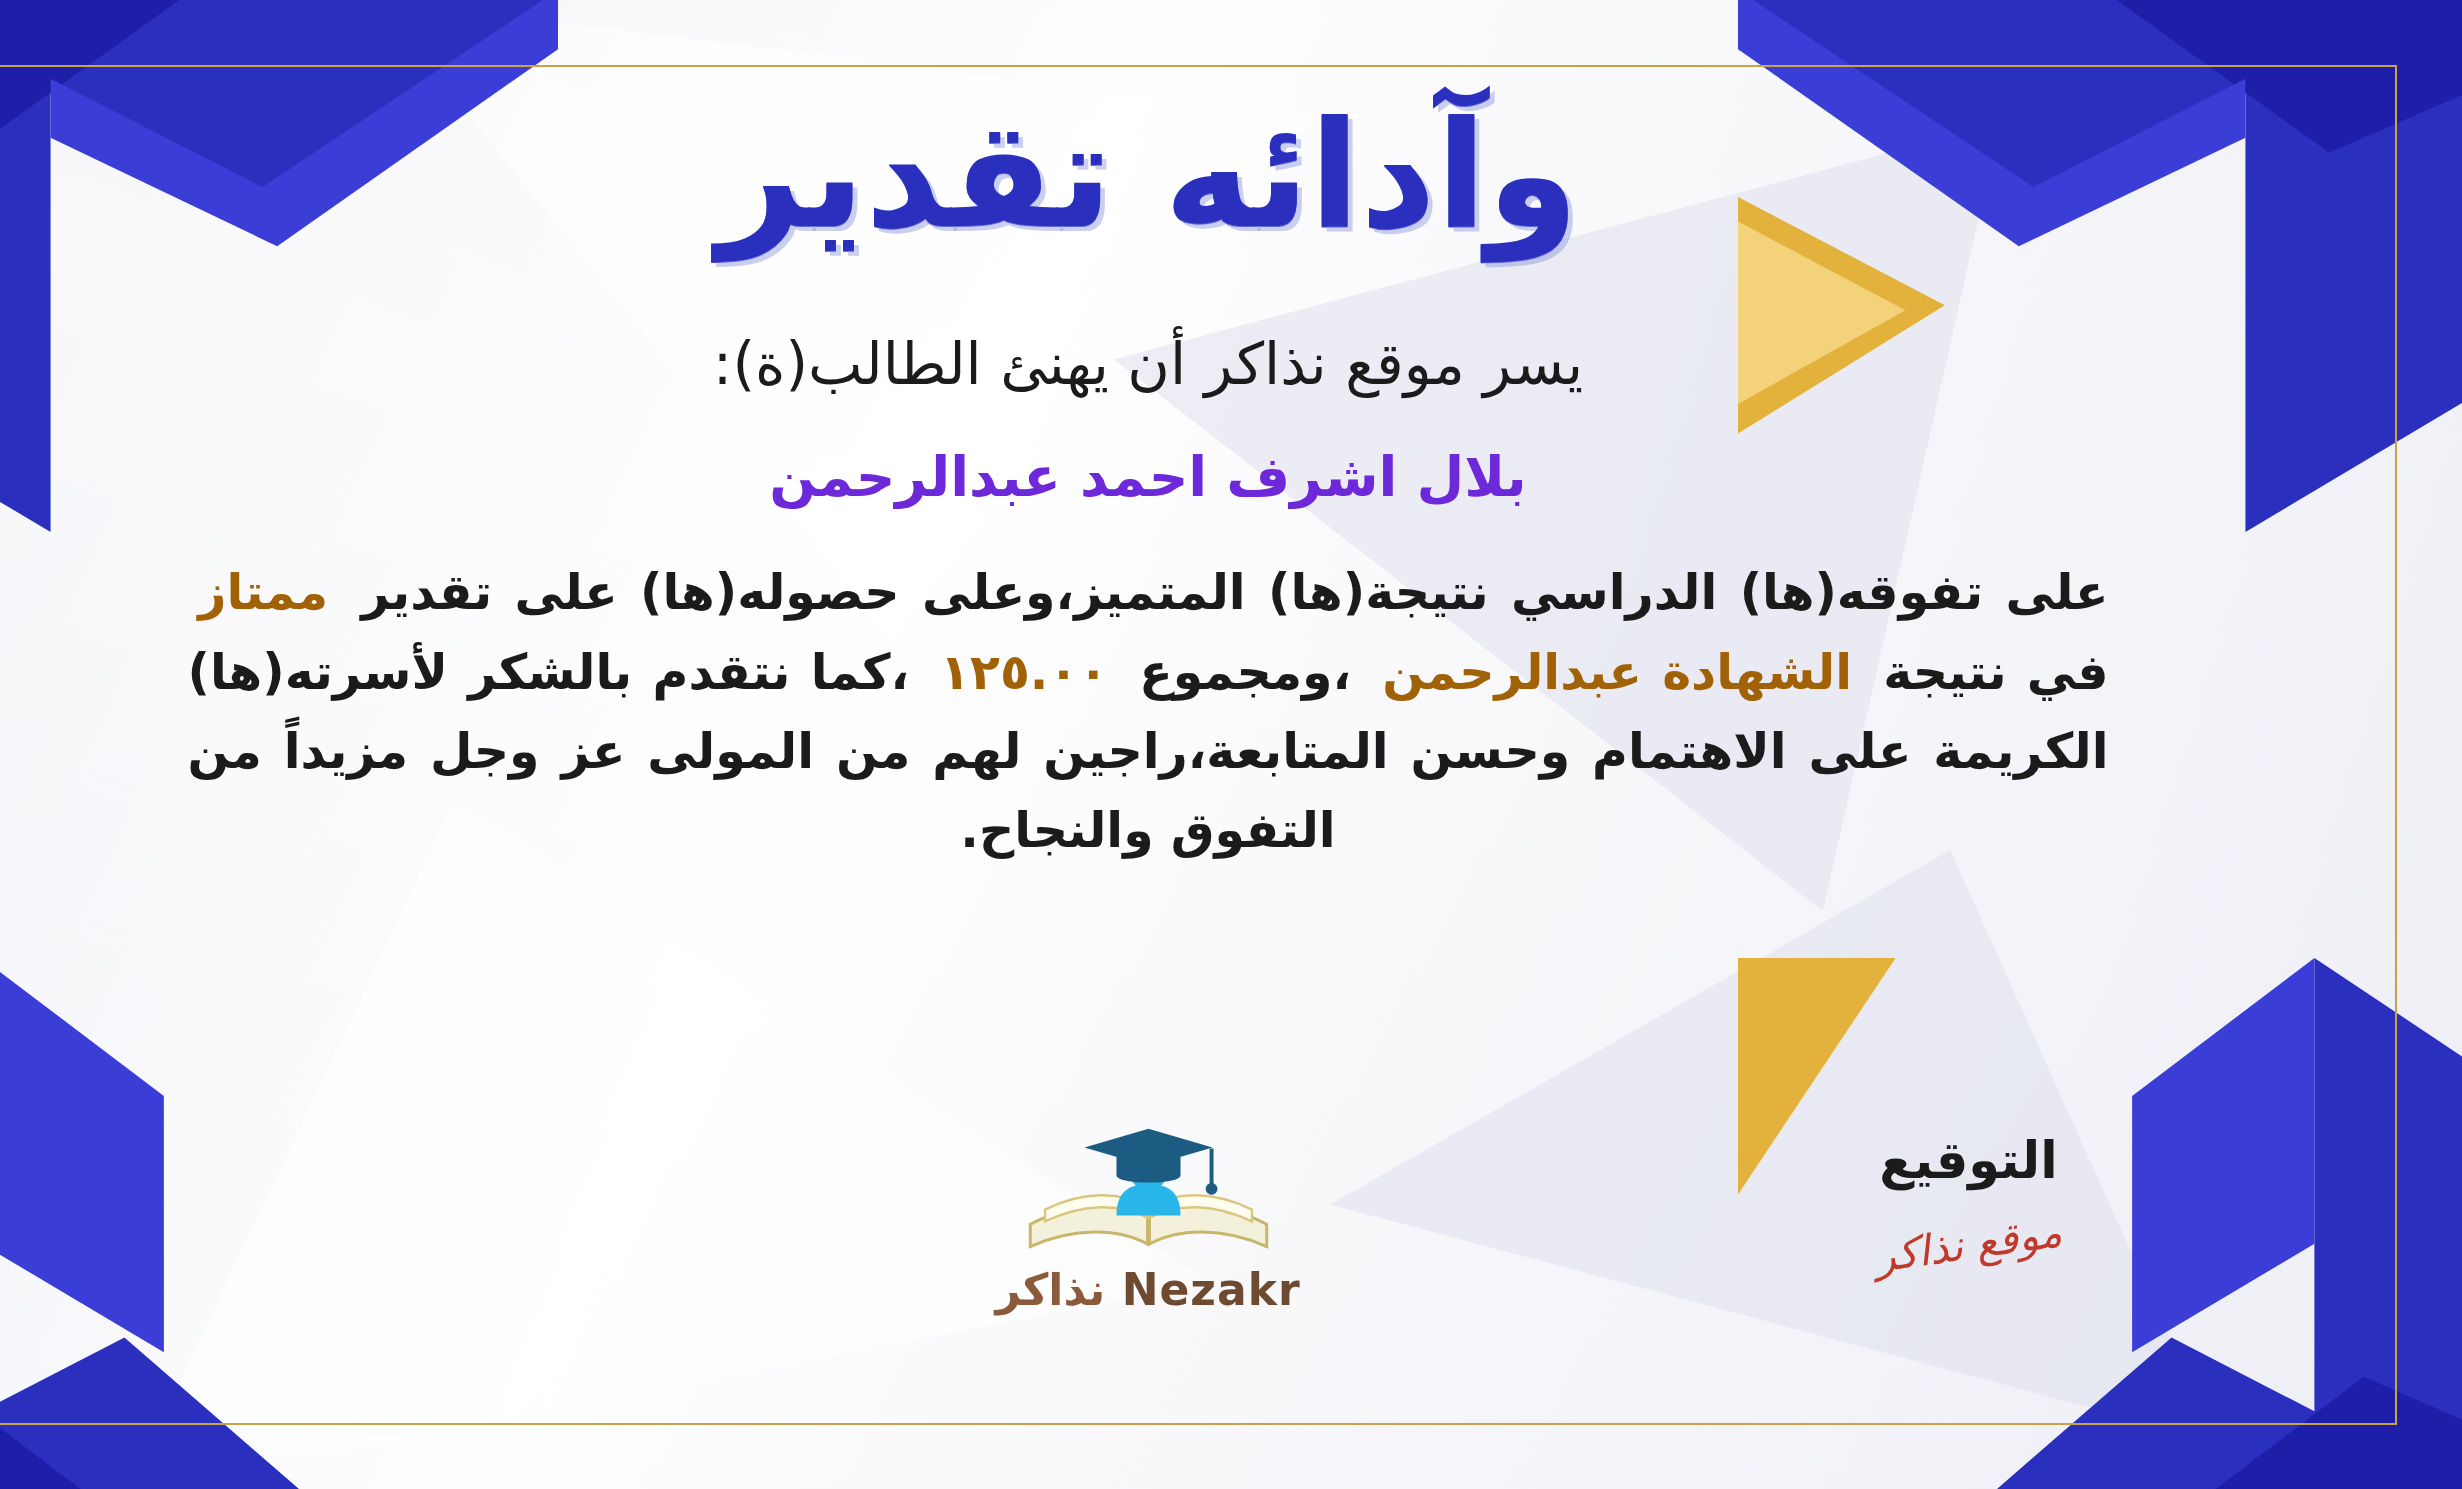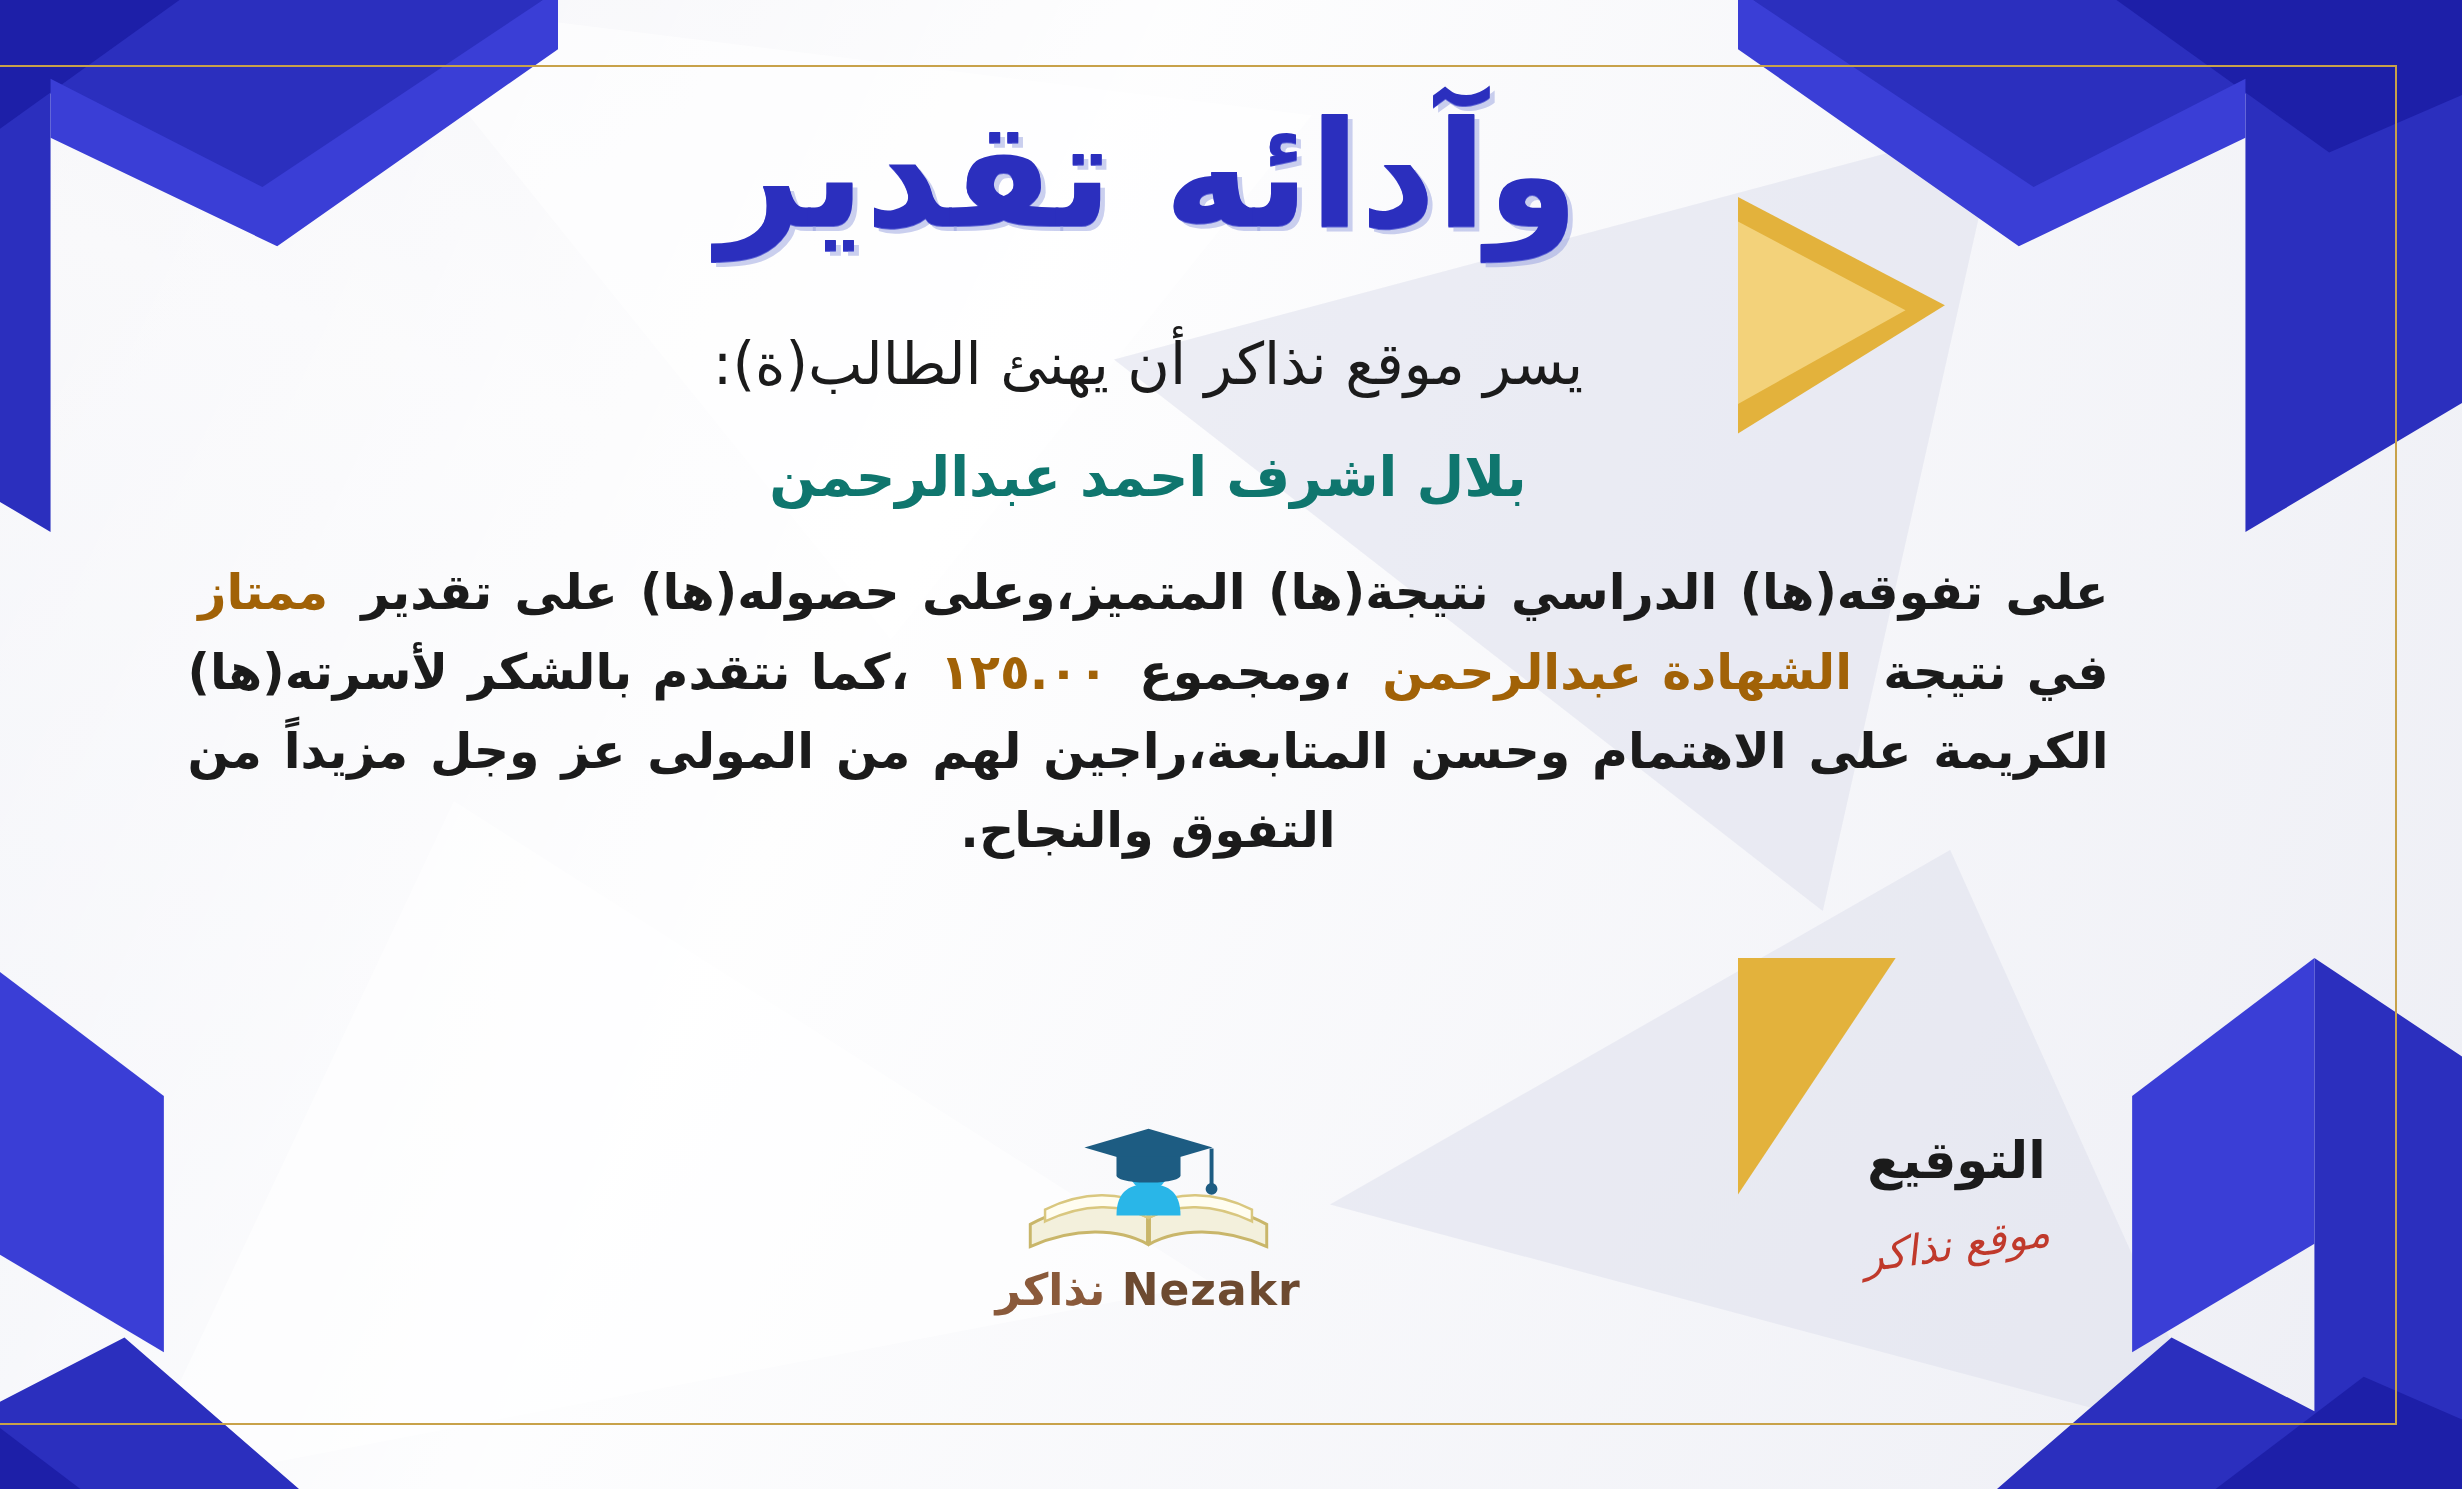--- a/index.html
+++ b/index.html
@@ -96,21 +96,21 @@
   .line-congrats {
     font-size: 58px;
     font-weight: 400;
     margin-top: 54px;
     letter-spacing: 0.5px;
   }
 
   .student-name {
     font-size: 55px;
     font-weight: 700;
-    color: #0f766e;
+    color: #6d28d9;
     margin-top: 47px;
     letter-spacing: 0.5px;
   }
 
   .paragraph {
     font-size: 49px;
     font-weight: 600;
     line-height: 1.62;
     margin-top: 44px;
     text-align: justify;
@@ -126,21 +126,21 @@
   .footer {
     position: absolute;
     bottom: 103px;
     left: 0;
     right: 0;
     height: 256px;
   }
 
   .signature-area {
     position: absolute;
-    right: 348px;
+    right: 336px;
     top: 0;
     text-align: center;
     width: 315px;
   }
   .signature-label {
     font-size: 51px;
     font-weight: 600;
     color: #1b1b1b;
   }
   .signature-script {

